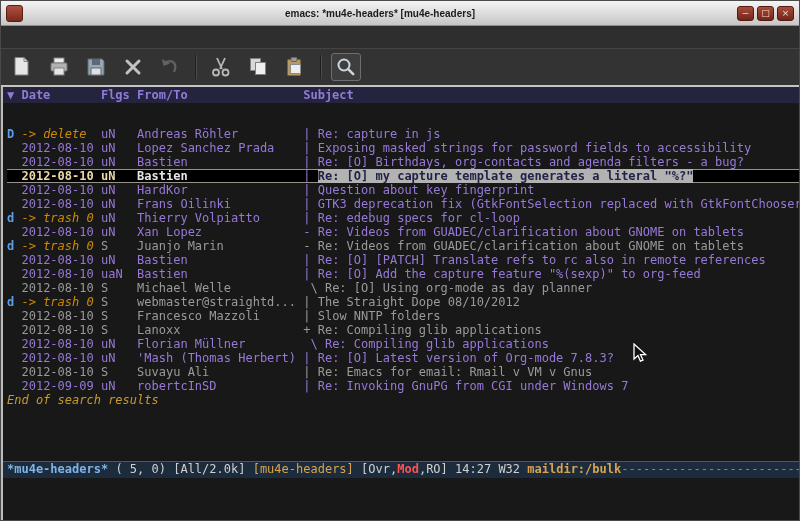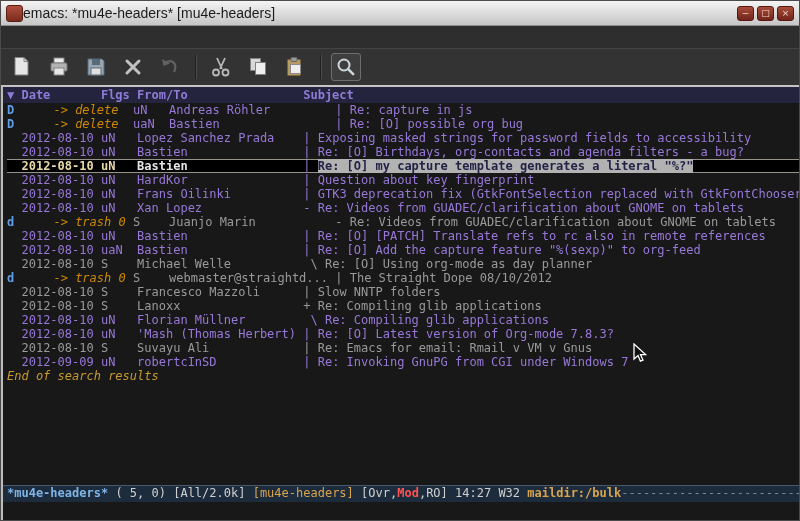--- a/index.html
+++ b/index.html
@@ -6,51 +6,51 @@
   .window{
     position:relative;width:800px;height:521px;box-sizing:border-box;
     border:1px solid #4a4a4a;display:flex;flex-direction:column;
     background:#181818;font-family:"DejaVu Sans Mono",monospace;overflow:hidden;
   }
   
   .titlebar{flex:none;height:24px;background:linear-gradient(#f4f4f4,#c6c6c6);
     border-bottom:1px solid #8e8e8e;display:flex;align-items:center;padding:0 5px;}
   .title-icon{flex:none;width:15px;height:15px;border-radius:3px;
     background:linear-gradient(#b05040,#7a2a1e);border:1px solid #5a1d12;}
-  .title-text{flex:1;font-family:"Liberation Sans",sans-serif;
-    font-size:14px;font-weight:normal;color:#1b1b1b;white-space:nowrap;overflow:hidden;}
+  .title-text{flex:1;text-align:center;font-family:"Liberation Sans",sans-serif;
+    font-size:10px;font-weight:bold;color:#1b1b1b;white-space:nowrap;overflow:hidden;}
   .win-buttons{flex:none;display:flex;gap:3px;}
   .win-btn{width:17px;height:15px;border-radius:3px;box-sizing:border-box;
     background:linear-gradient(#a84c3a,#73251a);border:1px solid #54180e;
     color:#f2d8cf;font-size:9px;line-height:13px;text-align:center;
     font-family:"DejaVu Sans",sans-serif;cursor:default;}
   
   .menubar{flex:none;height:22px;background:#2e2e2e;display:flex;align-items:stretch;
     padding-left:2px;font-family:"Liberation Sans",sans-serif;font-size:12px;color:#d8d8d8;}
   .menu-item{padding:4px 9px 0 9px;margin-top:26px;}
   
   .toolbar{flex:none;height:36px;background:#333;border-top:1px solid #444;
     border-bottom:2px solid #c4c4c4;display:flex;align-items:center;padding-left:6px;gap:7px;}
   .tool-btn{width:30px;height:28px;display:flex;align-items:center;justify-content:center;border-radius:3px;}
   .tool-btn svg{display:block;}
   .tool-btn.disabled{opacity:.55;}
   .tool-btn.active{border:1px solid #6e6e6e;background:#3e3e3e;box-sizing:border-box;}
   .tool-sep{width:1px;height:24px;background:#1f1f1f;box-shadow:1px 0 0 #4c4c4c;margin:0 3px;}
   
-  .frame-body{flex:1;display:flex;flex-direction:column;border-left:2px solid #bcbcbc;min-height:0;}
+  .frame-body{flex:1;display:flex;flex-direction:column;border-left:2px solid #bcbcbc;min-height:0;gap:24px;}
   
   .header-line{flex:none;height:16px;background:#24243e;color:var(--header-fg,#8f7cd8);
     font-size:12px;line-height:16px;white-space:pre;padding-left:4px;font-weight:bold;}
   
   .buffer{flex:1;overflow:hidden;padding-left:4px;font-size:12px;line-height:14px;min-height:0;}
   .row{white-space:pre;height:14px;}
   .row-unread{color:var(--unread,#9878d8);}
   .row-seen{color:var(--seen,#9a9a9a);}
   .row .c-mark{color:var(--mark-char,#5f9fe8);font-weight:bold;}
-  .row .mark-target{color:var(--mark-target,#cd8a00);font-style:italic;margin-left:32px;}
+  .row .mark-target{color:var(--mark-target,#cd8a00);font-style:italic;}
   .row-current{background:#000000;box-sizing:border-box;line-height:12px;
     border-top:1px solid #97938a;border-bottom:1px solid #97938a;}
   .row-current .c-date,.row-current .c-flags{color:var(--current-date,#ead9a8);font-weight:bold;}
   .row-current .c-from{color:#e6e6e6;font-weight:bold;}
   .row-current .c-sep{color:var(--unread,#9878d8);}
   .row-current .c-subject{background:var(--current-subject-bg,#b2b2b2);color:#222246;font-weight:bold;}
   .end-line{white-space:pre;height:14px;color:var(--footer,#c89b30);font-style:italic;}
   
   .modeline{flex:none;height:16px;background:var(--modeline-bg,#1d2c3c);
     border-top:1px solid #46586a;font-size:12px;line-height:15px;white-space:pre;
@@ -151,26 +151,26 @@
           <path d="M14.2 14.2l5 5" stroke="#cdd6dd" stroke-width="2.6" stroke-linecap="round"></path>
         </svg>
       </div>
     </div>
 
   <div class="frame-body">
     <div class="header-line">▼ Date       Flgs From/To                Subject</div>
     <div class="buffer">
       <div>
           <div class="row row-unread"><span class="c-mark">D </span><span class="c-date mark-target">-&gt; delete  </span><span class="c-flags">uN   </span><span class="c-from">Andreas Röhler         </span><span class="c-sep">|</span> <span class="c-subject">Re: capture in js</span></div>
-          <div class="row row-unread"><span class="c-mark">D </span><span class="c-date mark-target">-&gt; delete  </span><span class="c-flags">uaN  </span><span class="c-from">Bastien                </span><span class="c-sep">|</span> <span class="c-subject">Re: [O] possible org bug</span></div>
           <div class="row row-unread"><span class="c-mark">  </span><span class="c-date">2012-08-10 </span><span class="c-flags">uN   </span><span class="c-from">Lopez Sanchez Prada    </span><span class="c-sep">|</span> <span class="c-subject">Exposing masked strings for password fields to accessibility</span></div>
           <div class="row row-unread"><span class="c-mark">  </span><span class="c-date">2012-08-10 </span><span class="c-flags">uN   </span><span class="c-from">Bastien                </span><span class="c-sep">|</span> <span class="c-subject">Re: [O] Birthdays, org-contacts and agenda filters - a bug?</span></div>
           <div class="row row-current"><span class="c-mark">  </span><span class="c-date">2012-08-10 </span><span class="c-flags">uN   </span><span class="c-from">Bastien                </span><span class="c-sep">|</span> <span class="c-subject">Re: [O] my capture template generates a literal "%?"</span></div>
           <div class="row row-unread"><span class="c-mark">  </span><span class="c-date">2012-08-10 </span><span class="c-flags">uN   </span><span class="c-from">HardKor                </span><span class="c-sep">|</span> <span class="c-subject">Question about key fingerprint</span></div>
           <div class="row row-unread"><span class="c-mark">  </span><span class="c-date">2012-08-10 </span><span class="c-flags">uN   </span><span class="c-from">Frans Oilinki          </span><span class="c-sep">|</span> <span class="c-subject">GTK3 deprecation fix (GtkFontSelection replaced with GtkFontChooser)</span></div>
+          <div class="row row-unread"><span class="c-mark">d </span><span class="c-date mark-target">-&gt; trash 0 </span><span class="c-flags">uN   </span><span class="c-from">Thierry Volpiatto      </span><span class="c-sep">|</span> <span class="c-subject">Re: edebug specs for cl-loop</span></div>
           <div class="row row-unread"><span class="c-mark">  </span><span class="c-date">2012-08-10 </span><span class="c-flags">uN   </span><span class="c-from">Xan Lopez              </span><span class="c-sep">-</span> <span class="c-subject">Re: Videos from GUADEC/clarification about GNOME on tablets</span></div>
           <div class="row row-seen"><span class="c-mark">d </span><span class="c-date mark-target">-&gt; trash 0 </span><span class="c-flags">S    </span><span class="c-from">Juanjo Marin           </span><span class="c-sep">-</span> <span class="c-subject">Re: Videos from GUADEC/clarification about GNOME on tablets</span></div>
           <div class="row row-unread"><span class="c-mark">  </span><span class="c-date">2012-08-10 </span><span class="c-flags">uN   </span><span class="c-from">Bastien                </span><span class="c-sep">|</span> <span class="c-subject">Re: [O] [PATCH] Translate refs to rc also in remote references</span></div>
           <div class="row row-unread"><span class="c-mark">  </span><span class="c-date">2012-08-10 </span><span class="c-flags">uaN  </span><span class="c-from">Bastien                </span><span class="c-sep">|</span> <span class="c-subject">Re: [O] Add the capture feature "%(sexp)" to org-feed</span></div>
           <div class="row row-seen"><span class="c-mark">  </span><span class="c-date">2012-08-10 </span><span class="c-flags">S    </span><span class="c-from">Michael Welle          </span><span class="c-sep"> \</span> <span class="c-subject">Re: [O] Using org-mode as day planner</span></div>
           <div class="row row-seen"><span class="c-mark">d </span><span class="c-date mark-target">-&gt; trash 0 </span><span class="c-flags">S    </span><span class="c-from">webmaster@straightd... </span><span class="c-sep">|</span> <span class="c-subject">The Straight Dope 08/10/2012</span></div>
           <div class="row row-seen"><span class="c-mark">  </span><span class="c-date">2012-08-10 </span><span class="c-flags">S    </span><span class="c-from">Francesco Mazzoli      </span><span class="c-sep">|</span> <span class="c-subject">Slow NNTP folders</span></div>
           <div class="row row-seen"><span class="c-mark">  </span><span class="c-date">2012-08-10 </span><span class="c-flags">S    </span><span class="c-from">Lanoxx                 </span><span class="c-sep">+</span> <span class="c-subject">Re: Compiling glib applications</span></div>
           <div class="row row-unread"><span class="c-mark">  </span><span class="c-date">2012-08-10 </span><span class="c-flags">uN   </span><span class="c-from">Florian Müllner        </span><span class="c-sep"> \</span> <span class="c-subject">Re: Compiling glib applications</span></div>
           <div class="row row-unread"><span class="c-mark">  </span><span class="c-date">2012-08-10 </span><span class="c-flags">uN   </span><span class="c-from">'Mash (Thomas Herbert) </span><span class="c-sep">|</span> <span class="c-subject">Re: [O] Latest version of Org-mode 7.8.3?</span></div>

